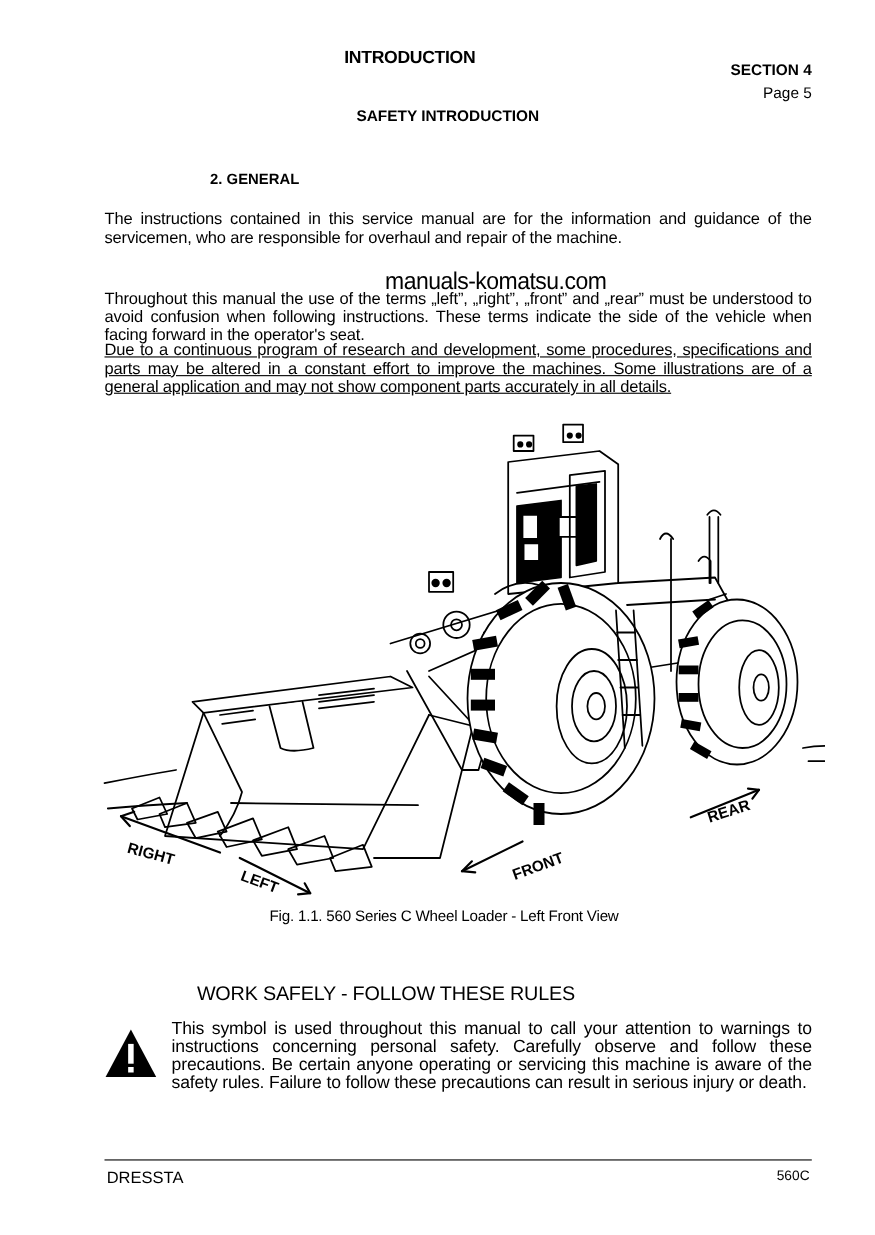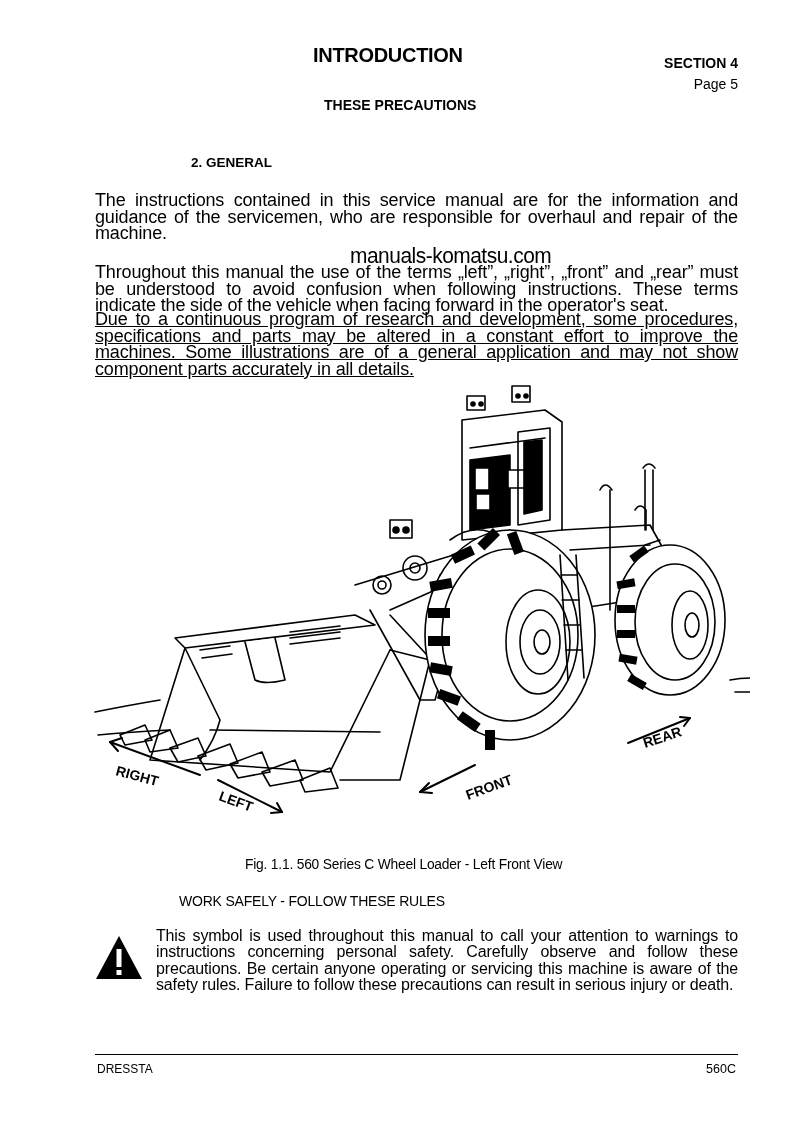--- a/index.html
+++ b/index.html
@@ -1,48 +1,48 @@
 <!DOCTYPE html>
 <html><head>
 <meta charset="utf-8">
 <style>
   html, body { margin:0; padding:0; background:#ffffff; }
   body { width:795px; height:1123px; position:relative; overflow:hidden;
          font-family:"Liberation Sans", sans-serif; color:#000; }
   .abs { position:absolute; }
-  .title { left:313px; top:44px; font-size:20px; font-weight:bold; letter-spacing:-0.3px; }
+  .title { left:313px; top:44px; font-size:16px; font-weight:bold; letter-spacing:-0.3px; }
   .section { right:57px; top:55px; font-size:14px; font-weight:bold; }
   .pagenum { right:57px; top:76px; font-size:14px; }
   .subtitle { left:324px; top:97px; font-size:14px; font-weight:bold; }
   .heading1 { left:191px; top:155px; font-size:13.5px; font-weight:bold; }
-  .para { left:95px; width:643px; font-size:18px; line-height:16.5px; text-align:justify;
+  .para { left:95px; width:643px; font-size:15px; line-height:16.5px; text-align:justify;
           letter-spacing:-0.15px; }
   .p1 { top:192px; }
   .p2 { top:244px;margin-top:20px; }
   .p3 { top:311px;text-decoration:underline; }
   .watermark { left:350px; top:243px; font-size:22px; color:#000; letter-spacing:-0.5px;
                transform:scaleX(0.95); transform-origin:left; }
   .figure { left:90px; top:380px; width:660px; height:440px; }
-  .caption { left:245px; top:825px; font-size:13.8px; letter-spacing:-0.2px;margin-top:32px; }
-  .ws-heading { left:179px; top:893px; font-size:14px; letter-spacing:-0.2px; }
+  .caption { left:245px; top:825px; font-size:13.8px; letter-spacing:-0.2px; }
+  .ws-heading { left:179px; top:893px; font-size:18px; letter-spacing:-0.2px; }
   .warn-icon { left:95px; top:935px; width:48px; height:45px; }
   .warn-text { left:156px; top:928px; width:582px; font-size:16px; line-height:16.4px;
                text-align:justify; letter-spacing:-0.15px; }
   .footer-rule { left:95px; top:1054px; width:643px; height:1px; background:#000; }
-  .footer-left { left:97px; top:1062px; font-size:12px; }
+  .footer-left { left:97px; top:1062px; font-size:15px; }
   .footer-right { right:59px; top:1062px; font-size:12.5px; }
   .dirlabel { font-family:"Liberation Sans", sans-serif; font-weight:bold; font-size:14px; }
 </style>
 </head>
 <body>
 
 <div class="abs title">INTRODUCTION</div>
 <div class="abs section">SECTION 4</div>
 <div class="abs pagenum">Page 5</div>
-<div class="abs subtitle">THESE PRECAUTIONS</div>
+<div class="abs subtitle">SAFETY INTRODUCTION</div>
 
 <div class="abs heading1">2. GENERAL</div>
 <div class="abs para p1">The instructions contained in this service manual are for the information and guidance of the servicemen, who are responsible for overhaul and repair of the machine.</div>
 <div class="abs para p2">Throughout this manual the use of the terms „left”, „right”, „front” and „rear” must be understood to avoid confusion when following instructions. These terms indicate the side of the vehicle when facing forward in the operator's seat.</div>
 <div class="abs para p3">Due to a continuous program of research and development, some procedures, specifications and parts may be altered in a constant effort to improve the machines. Some illustrations are of a general application and may not show component parts accurately in all details.</div>
 <div class="abs watermark">manuals-komatsu.com</div>
 
 <div class="abs figure">
   <svg width="660" height="440" viewBox="0 0 660 440" fill="none" stroke="#000" stroke-width="1.6" stroke-linejoin="round" stroke-linecap="round">
 

